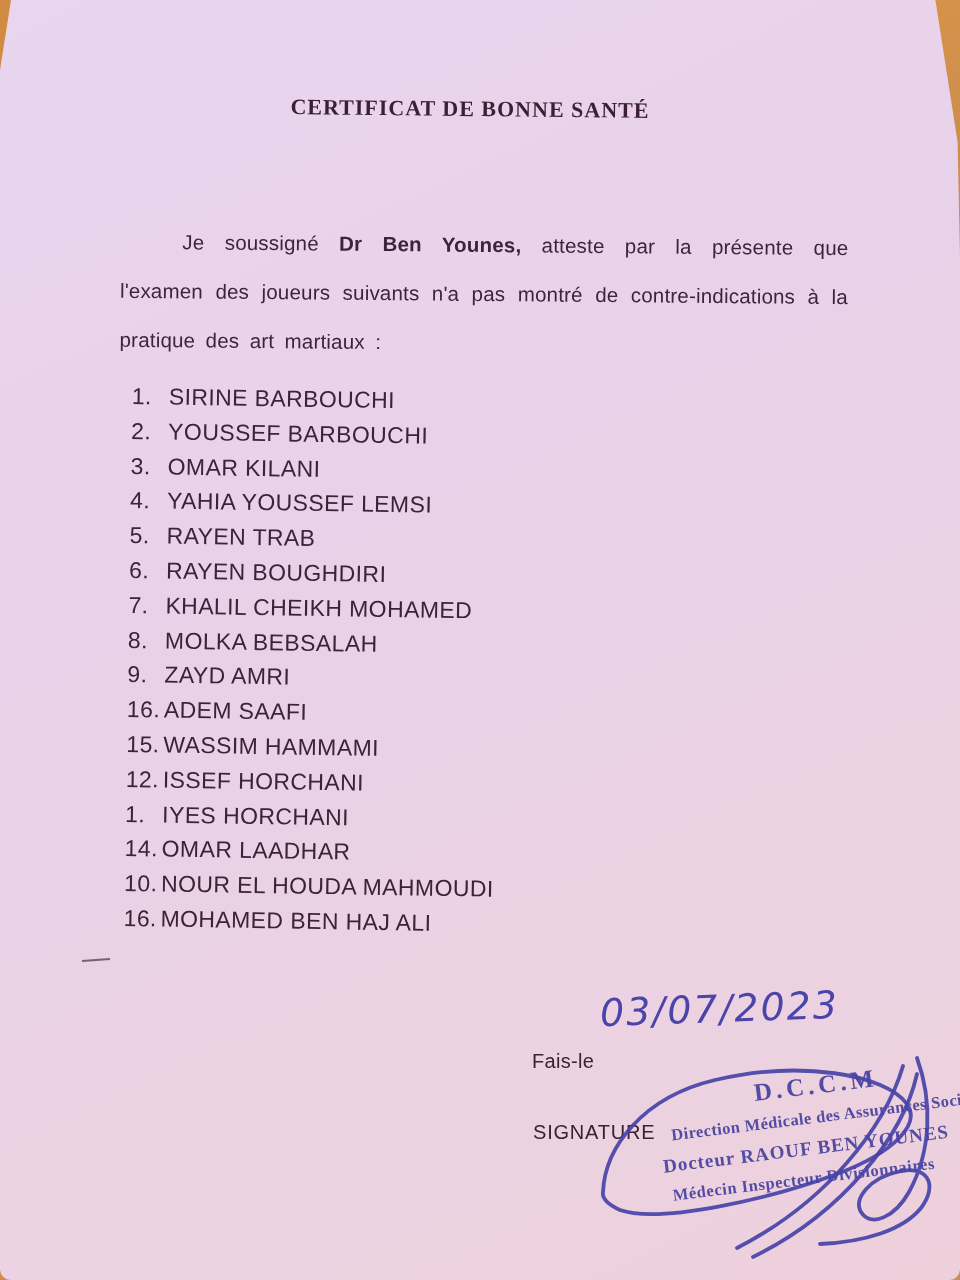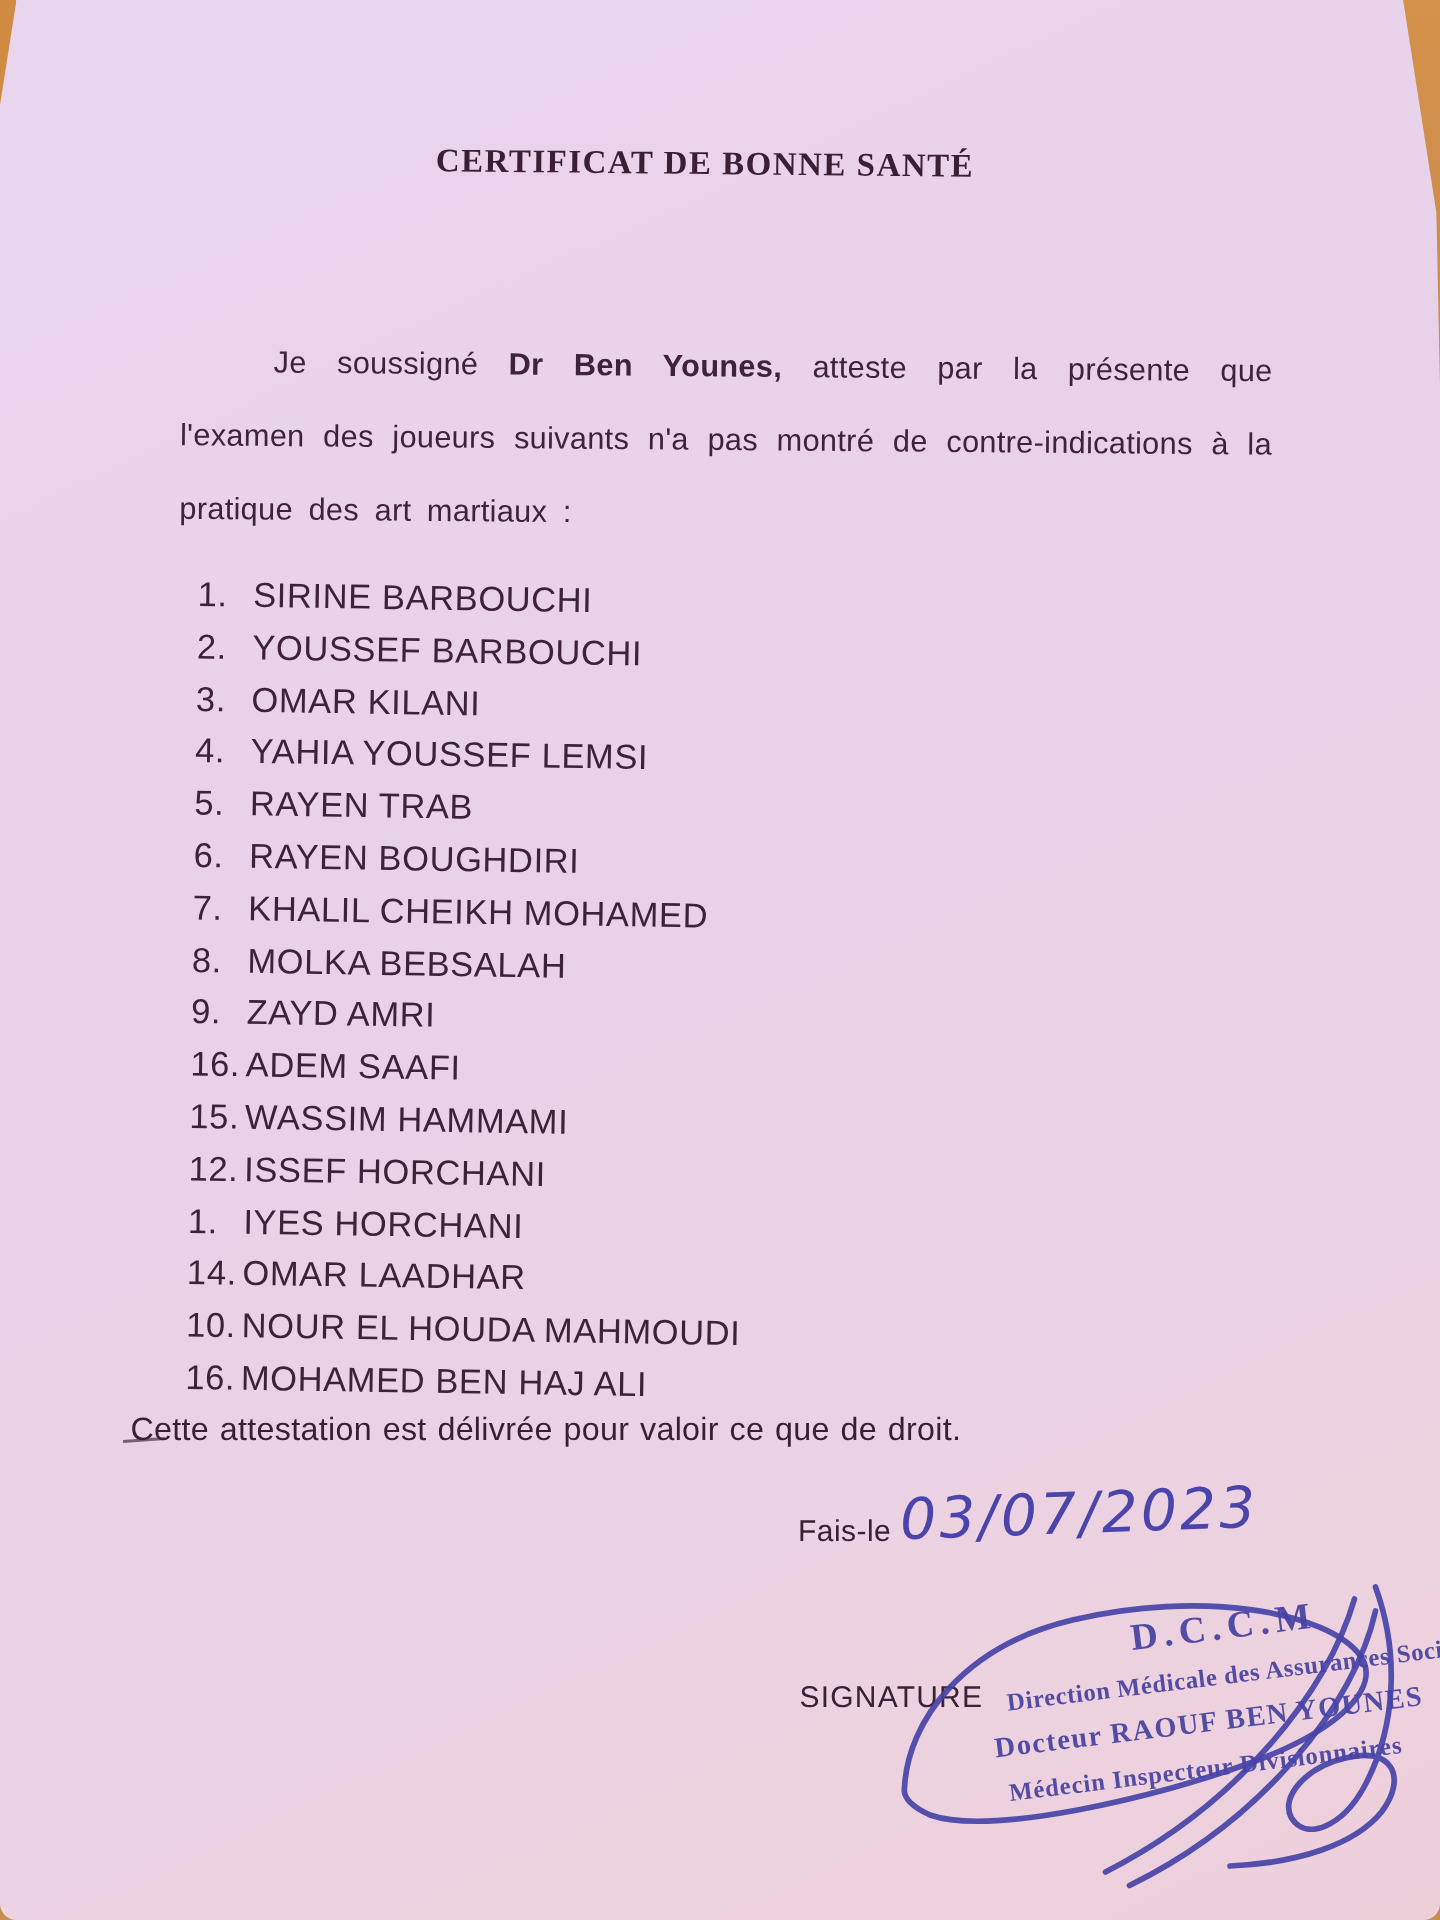--- a/index.html
+++ b/index.html
@@ -50,21 +50,21 @@
   .players .num{min-width:37px;}
   .closing{
     position:absolute;top:941px;left:87px;
     font-size:21.5px;color:#391f33;letter-spacing:0.2px;word-spacing:1px;
   }
   .c-strike{
     position:absolute;top:959px;left:82px;width:28px;height:2px;
     background:#3e2238;opacity:.65;transform:rotate(-4deg);
   }
   .date-label{
-    position:absolute;top:1010px;left:532px;
+    position:absolute;top:1050px;left:532px;
     font-size:20px;color:#3b2136;letter-spacing:0.3px;
   }
   .date-value{
     position:absolute;top:987px;left:600px;
     font-family:"DejaVu Sans",sans-serif;font-style:italic;
     font-size:38px;color:#4a44ab;letter-spacing:2px;
     transform:rotate(-2deg);
   }
   .sig-label{
     position:absolute;top:1121px;left:533px;
@@ -161,21 +161,20 @@
     <li class="row">
         <span class="num">10.</span>
         <span class="nm">NOUR EL HOUDA MAHMOUDI</span>
       </li>
     <li class="row">
         <span class="num">16.</span>
         <span class="nm">MOHAMED BEN HAJ ALI</span>
       </li>
   </ol>
 
-  <div class="closing">Cette attestation est délivrée pour valoir ce que de droit.</div>
   <div class="c-strike"></div>
 
   <div class="date-label">Fais-le</div>
   <div class="date-value">03/07/2023</div>
 
   <div class="sig-label">SIGNATURE</div>
 
   <div class="stamp">
     <div class="s1">D.C.C.M</div>
     <div class="s2">Direction Médicale des Assurances Sociales</div>

